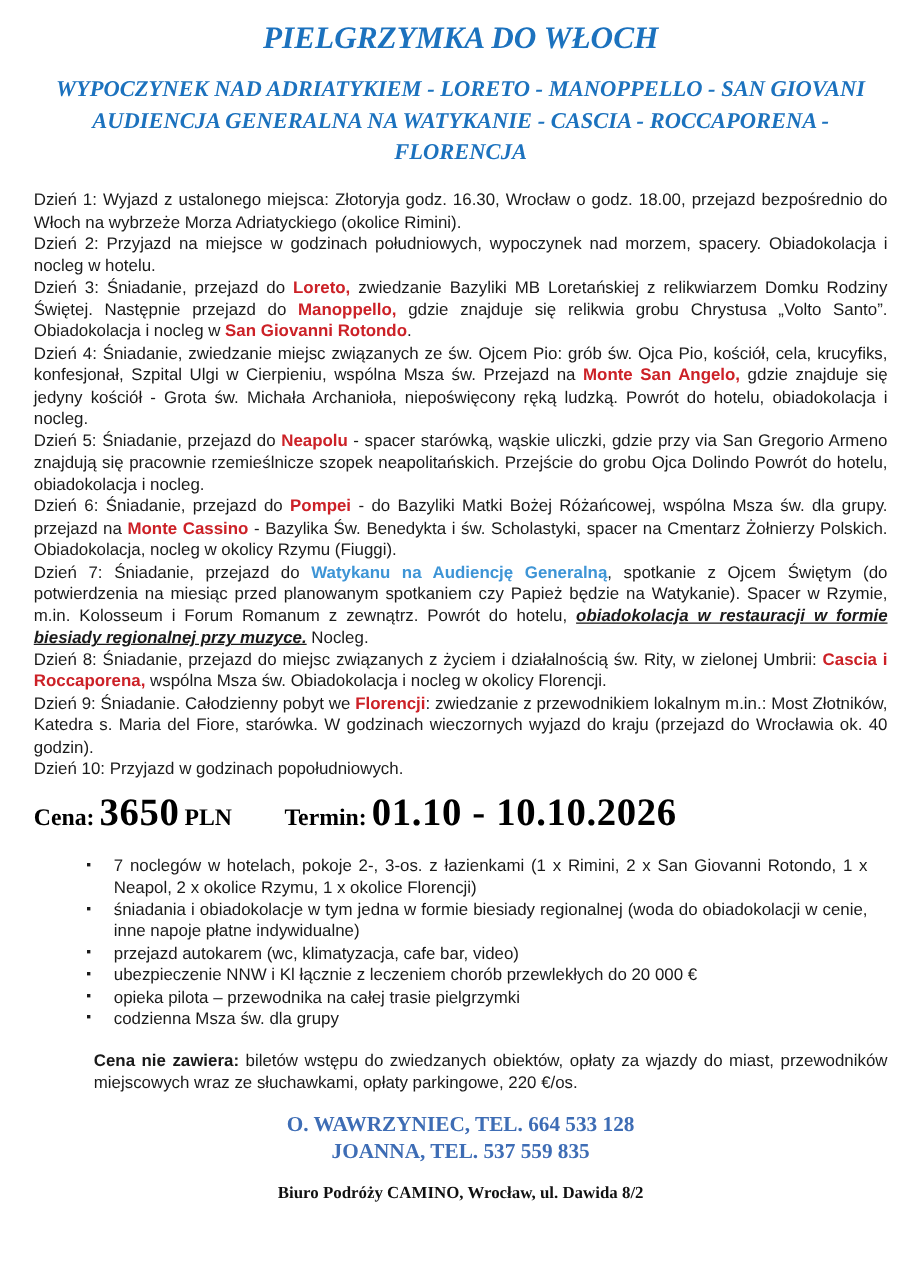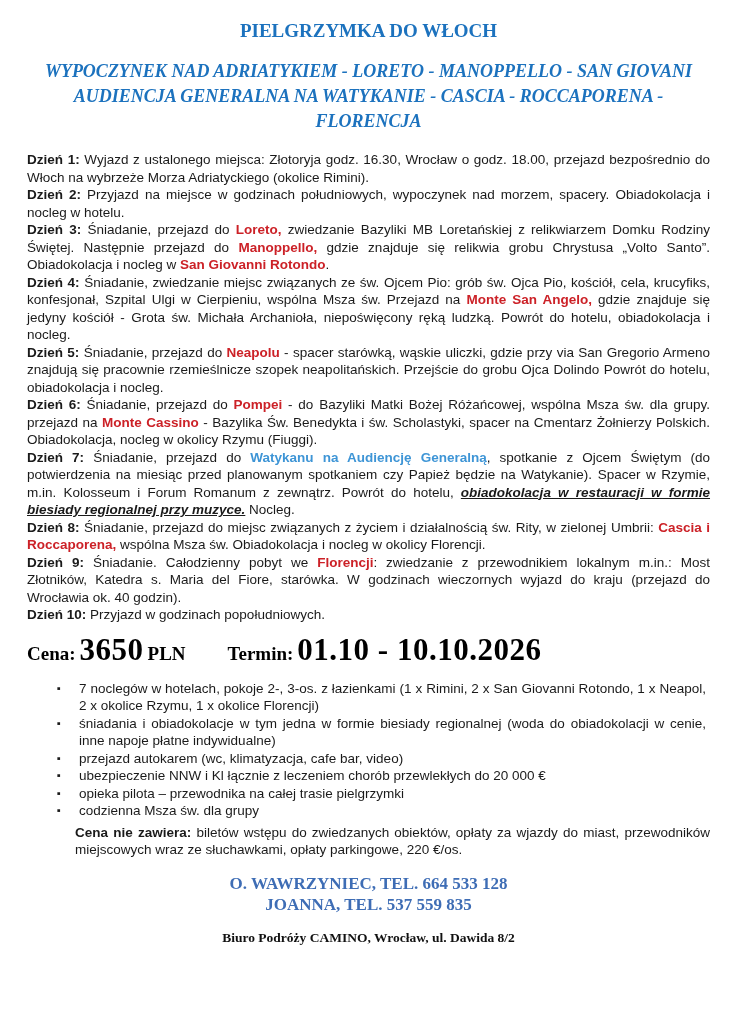--- a/index.html
+++ b/index.html
@@ -16,60 +16,61 @@
     background:#ffffff;color:var(--text);
     padding:0 27px;
     font-family:"Liberation Sans",sans-serif;
   }
   
   .doc-title{
     margin:16px 0 0 0;
     text-align:center;
     font-family:"Liberation Serif",serif;
     font-weight:bold;
-    font-size:19px;line-height:30px;
+    font-size:25px;line-height:30px;
     color:var(--title-blue);
+    font-style:italic;
   }
   .subtitle{
     margin-top:13px;
     text-align:center;
     font-family:"Liberation Serif",serif;
     font-weight:bold;font-style:italic;
     font-size:18px;line-height:25px;
     color:var(--title-blue);
   }
   .subtitle div{white-space:nowrap;}
   
   .itinerary{margin-top:17px;}
   .itinerary p.day{
     margin:0;padding:0;
     font-size:13.5px;line-height:17.5px;
     text-align:justify;
     color:var(--text);
   }
-  .seg-label{font-weight:bold;}
+  .seg-label{font-weight:normal;}
   .seg-red{font-weight:bold;color:var(--red);}
   .seg-blue{font-weight:bold;color:var(--light-blue);margin-top:19px;}
   .seg-underline{font-weight:bold;font-style:italic;text-decoration:underline;}
   
   .price-line{
     margin:8px 0 12px 0;
     font-family:"Liberation Serif",serif;
     font-weight:bold;color:#000;
   }
   .price-line .small{font-size:19px;}
   .price-line .big{font-size:31px;letter-spacing:0.5px;}
   .price-line .spacer{display:inline-block;width:34px;}
   .price-line span{vertical-align:baseline;}
   
   .includes-heading{
     font-weight:bold;font-size:13.5px;line-height:17.5px;
   }
   ul.bullets{
-    list-style:none;margin:4px;padding:0;
+    list-style:none;margin:16px;padding:0;
   }
   ul.bullets li{
     position:relative;
     padding-left:48px;
     font-size:13.5px;line-height:17.5px;
     text-align:justify;
   }
   ul.bullets li::before{
     content:"▪";
     position:absolute;left:26px;top:0;

